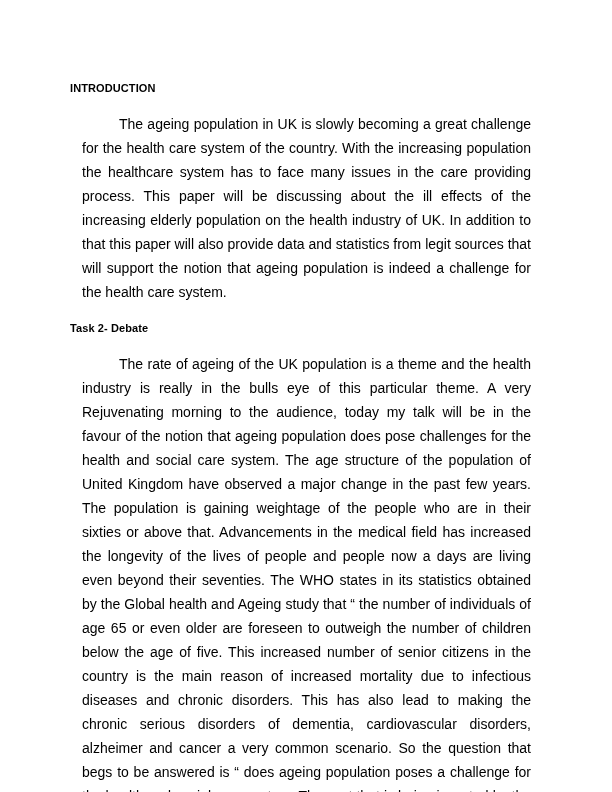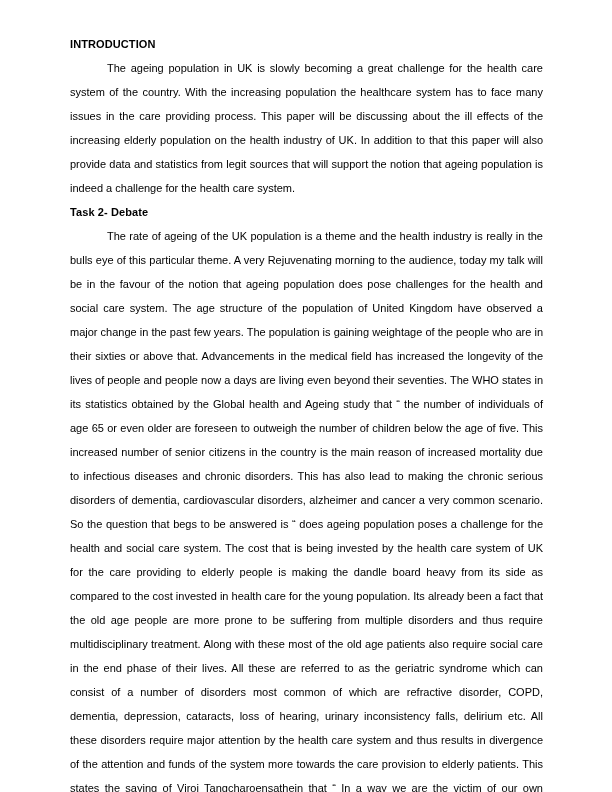--- a/index.html
+++ b/index.html
@@ -6,21 +6,21 @@
     margin: 0;
     padding: 0;
     background: #ffffff;
   }
   .page {
     position: relative;
     width: 612px;
     height: 792px;
     background: #ffffff;
     box-sizing: border-box;
-    padding: 32px 69px 72px 70px;
+    padding: 76px 69px 72px 70px;
     font-family: "Liberation Sans", sans-serif;
     color: #000000;
     overflow: hidden;
   }
   .doc-body {
     width: 473px;
   }
   h1.section-heading {
     font-size: 11px;
     font-weight: bold;
@@ -33,25 +33,25 @@
   h2.section-heading {
     font-size: 11px;
     font-weight: bold;
     line-height: 24px;
     margin: 0;
     padding: 0;
     letter-spacing: 0.1px;
     color: #000000;
   }
   p.body-paragraph {
-    font-size: 11px;
+    font-size: 14px;
     line-height: 24px;
     text-align: justify;
     text-justify: inter-word;
-    margin: 0;
+    margin: 12px;
     padding: 0;
     text-indent: 37px;
     color: #000000;
     hyphens: none;
   }
   p.body-paragraph.continued {
     text-indent: 37px;
   }
 </style>
 </head>

